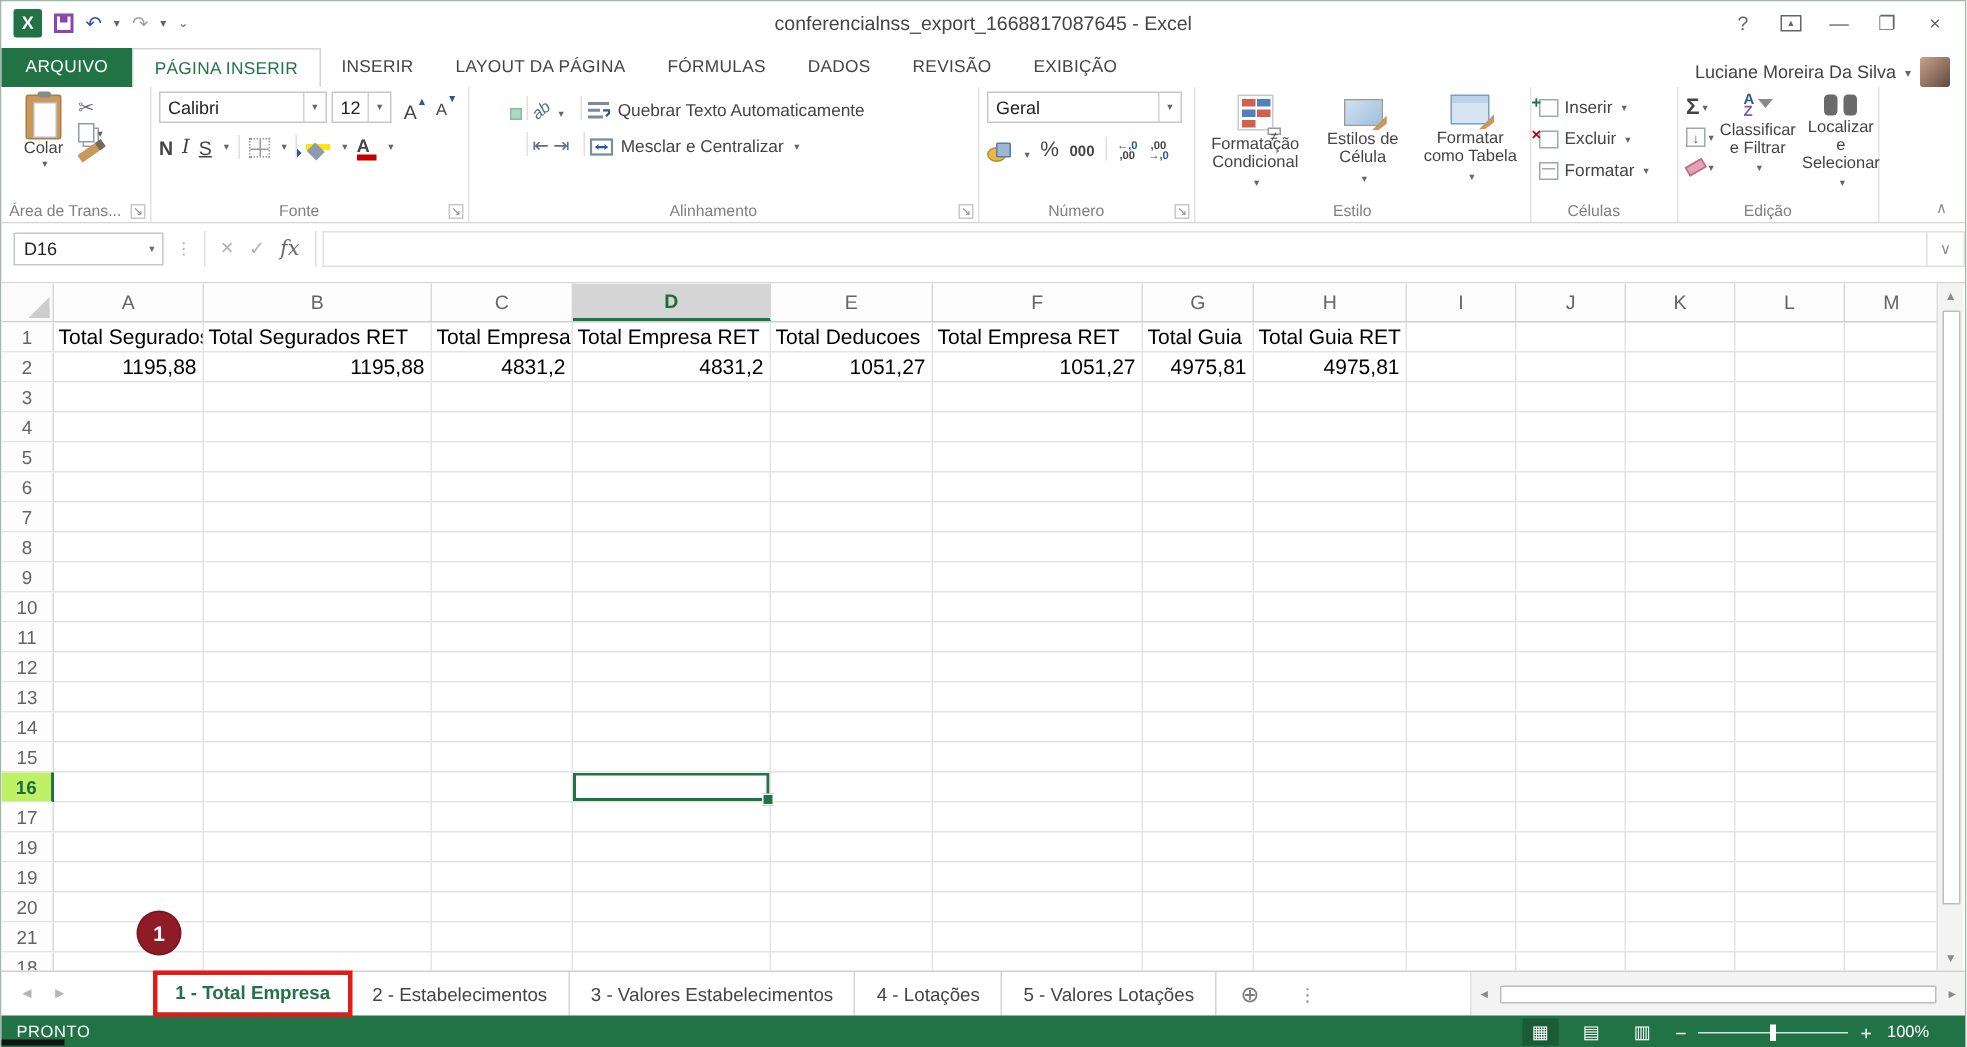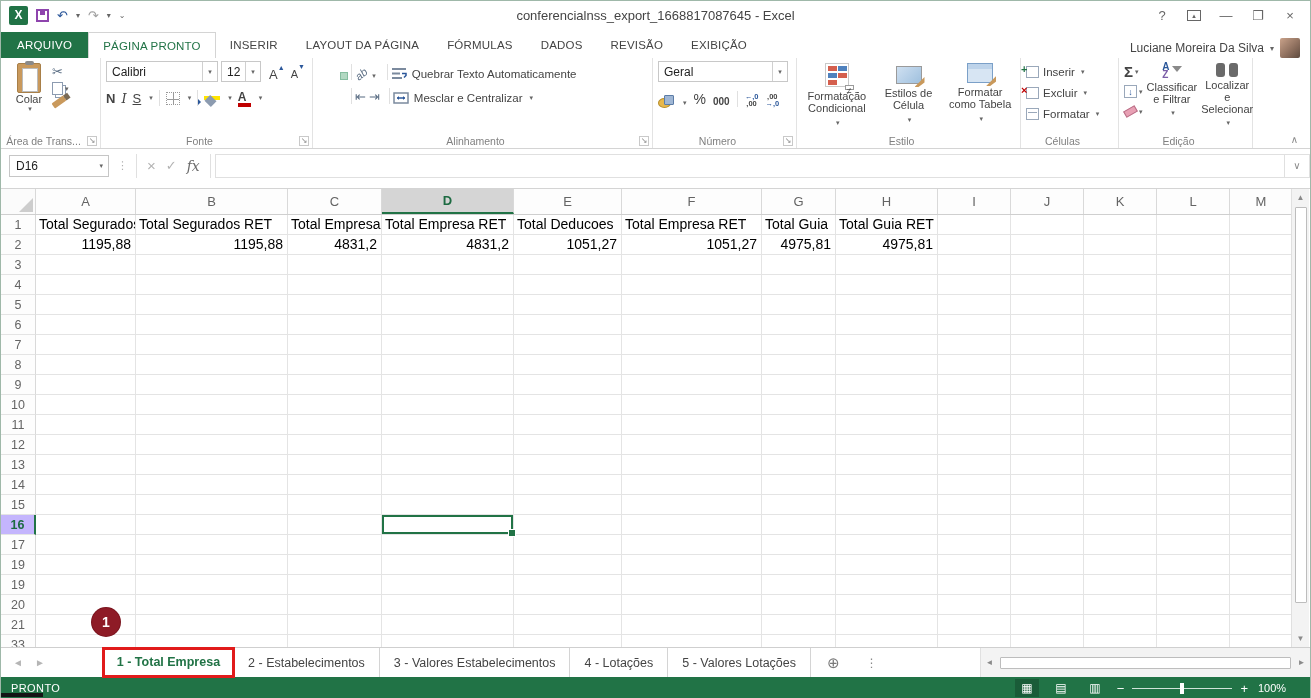--- a/index.html
+++ b/index.html
@@ -142,21 +142,21 @@
 
   
   .sheet{position:absolute;top:188px;left:0;width:1291px;height:458px;background:#fff;overflow:hidden}
   .colheads{display:flex;height:26px;border-bottom:1px solid #cfcfcf;background:#fdfdfd}
   .corner{width:35px;flex:none;border-right:1px solid #d9d9d9;position:relative;background:#fbfbfb}
   .corner::after{content:"";position:absolute;right:2px;bottom:2px;border:7px solid transparent;border-right-color:#cdcdcd;border-bottom-color:#cdcdcd;width:0;height:0}
   .col-h{flex:none;border-right:1px solid #d9d9d9;display:flex;align-items:center;justify-content:center;font-size:13px;color:#646464;background:#fdfdfd}
   .col-h.sel{background:#d5d5d5;color:#1d6b42;font-weight:bold;border-bottom:2px solid #217346}
   .grid-row{display:flex;height:20px}
   .row-h{width:35px;flex:none;border-right:1px solid #d9d9d9;border-bottom:1px solid #e4e4e4;display:flex;align-items:center;justify-content:center;font-size:12.5px;color:#646464;background:#fdfdfd}
-  .row-h.sel{background:#c4b5fd;color:#1d6b42;font-weight:bold;border-right:2px solid #217346}
+  .row-h.sel{background:#bef264;color:#1d6b42;font-weight:bold;border-right:2px solid #217346}
   .cell{flex:none;border-right:1px solid #e4e4e4;border-bottom:1px solid #e4e4e4;font-size:14px;color:#000;padding:1px 3px;white-space:nowrap;overflow:hidden;line-height:17px}
   .cell.num{text-align:right;padding-right:4px}
   .cell.active-cell{position:relative;overflow:visible;z-index:3;box-shadow:inset 0 0 0 2px #217346}
   .cell.active-cell::after{content:"";position:absolute;right:-3px;bottom:-3px;width:6px;height:6px;background:#217346;border:1px solid #fff}
   .vscroll{position:absolute;top:188px;right:1px;width:18px;height:458px;background:#f3f3f3;border-left:1px solid #e0e0e0;display:flex;flex-direction:column;align-items:center}
   .sarrow{height:17px;width:100%;display:flex;align-items:center;justify-content:center;font-size:8px;color:#8a8a8a;flex:none}
   .vthumb{flex:1;width:12px;margin:1px 0;background:#fff;border:1px solid #bdbdbd;border-radius:1px}
   .vthumb-end{height:26px;flex:none}
 
   
@@ -208,21 +208,21 @@
         </span>
       <span class="winbtn">—</span>
       <span class="winbtn">❐</span>
       <span class="winbtn">×</span>
     </div>
   </div>
 
   <div class="ribtabs">
     <span class="ftab">ARQUIVO</span>
     <span style="display:flex" id="ribtabs-ct">
-        <span class="rtab active">PÁGINA PRONTO</span>
+        <span class="rtab active">PÁGINA INSERIR</span>
         <span class="rtab">INSERIR</span>
         <span class="rtab">LAYOUT DA PÁGINA</span>
         <span class="rtab">FÓRMULAS</span>
         <span class="rtab">DADOS</span>
         <span class="rtab">REVISÃO</span>
         <span class="rtab">EXIBIÇÃO</span>
       </span>
     <div class="userarea">
       <span>Luciane Moreira Da Silva</span>
       <span class="qcaret">▾</span>
@@ -790,21 +790,21 @@
           <div class="cell" style="width: 140px;"></div>
           <div class="cell" style="width: 74px;"></div>
           <div class="cell" style="width: 102px;"></div>
           <div class="cell" style="width: 73px;"></div>
           <div class="cell" style="width: 73px;"></div>
           <div class="cell" style="width: 73px;"></div>
           <div class="cell" style="width: 73px;"></div>
           <div class="cell" style="width: 63px;"></div>
         </div>
         <div class="grid-row">
-          <div class="row-h">33</div>
+          <div class="row-h">18</div>
           <div class="cell" style="width: 100px;"></div>
           <div class="cell" style="width: 152px;"></div>
           <div class="cell" style="width: 94px;"></div>
           <div class="cell" style="width: 132px;"></div>
           <div class="cell" style="width: 108px;"></div>
           <div class="cell" style="width: 140px;"></div>
           <div class="cell" style="width: 74px;"></div>
           <div class="cell" style="width: 102px;"></div>
           <div class="cell" style="width: 73px;"></div>
           <div class="cell" style="width: 73px;"></div>

